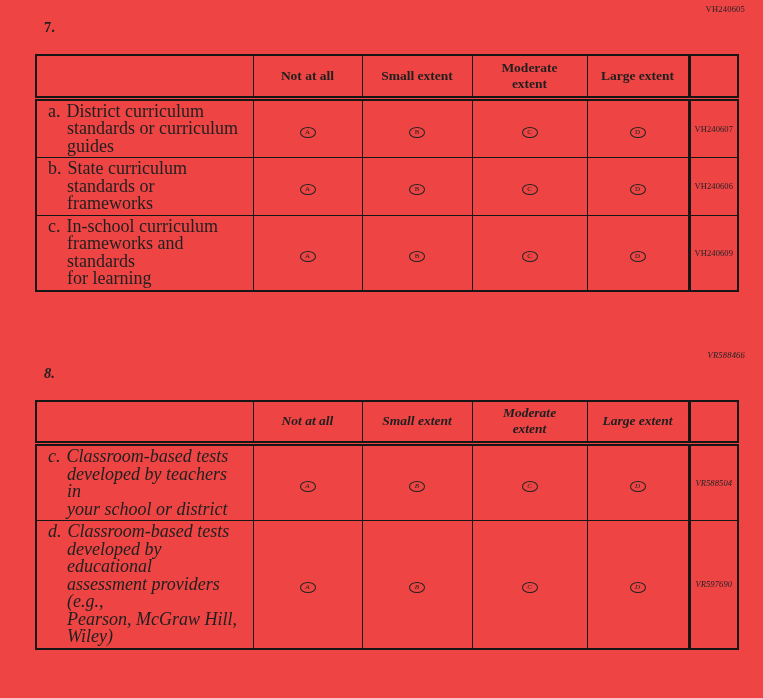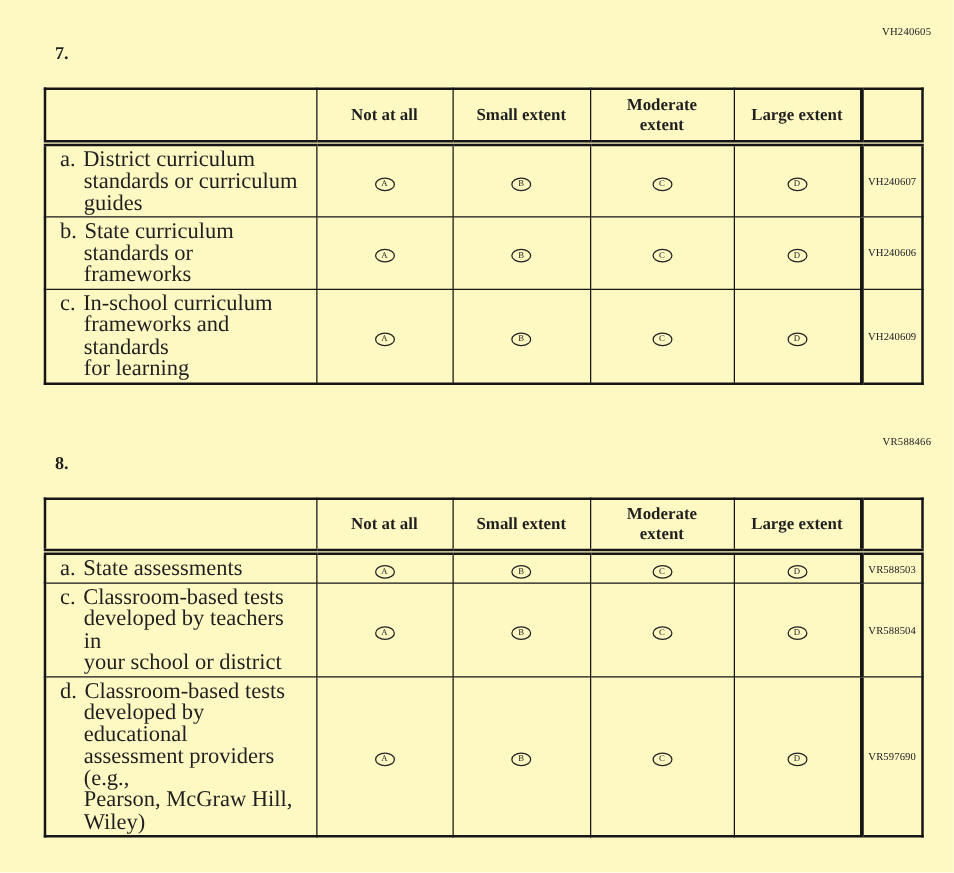--- a/index.html
+++ b/index.html
@@ -1,28 +1,28 @@
 <!DOCTYPE html>
 <html><head>
 <meta charset="utf-8">
 <style>
   * { margin: 0; padding: 0; box-sizing: border-box; }
   html, body { background: #ffffff; }
   .page {
     position: relative;
     width: 763px;
     height: 698px;
-    background: #fef9c3;
+    background: #ef4444;
     color: #1f1f1f;
     font-family: "Liberation Serif", "DejaVu Serif", serif;
-    padding-top: 20px;
+    padding-top: 4px;
     overflow: hidden;
   }
   .q-section { position: relative; }
-  .q-section.second { margin-top: 40px; }
+  .q-section.second { margin-top: 58px; font-style: italic; }
   .ref-code {
     text-align: right;
     margin-right: 18px;
     font-size: 8.5px;
     line-height: 11px;
     height: 11px;
     color: #222226;
     letter-spacing: 0.2px;
   }
   .question-line {
@@ -220,36 +220,20 @@
         <tr>
           <th></th>
           <th><span class="hdr-constrain">Not at all</span></th>
           <th><span class="hdr-constrain">Small extent</span></th>
           <th><span class="hdr-constrain">Moderate extent</span></th>
           <th><span class="hdr-constrain">Large extent</span></th>
           <th class="code-cell" style="border-left:3px solid #161616"></th>
         </tr>
       </thead>
       <tbody>
-        <tr class="rh22">
-          <td class="label-cell"><span class="row-letter">a.</span><span class="row-lbl">State assessments</span></td>
-          <td class="opt-cell"><span class="bubble">
-                <span>A</span>
-              </span></td>
-          <td class="opt-cell"><span class="bubble">
-                <span>B</span>
-              </span></td>
-          <td class="opt-cell"><span class="bubble">
-                <span>C</span>
-              </span></td>
-          <td class="opt-cell"><span class="bubble">
-                <span>D</span>
-              </span></td>
-          <td class="code-cell">VR588503</td>
-        </tr>
         <tr class="rh54">
           <td class="label-cell"><span class="row-letter">c.</span><span class="row-lbl">Classroom-based tests
 developed by teachers in
 your school or district</span></td>
           <td class="opt-cell"><span class="bubble">
                 <span>A</span>
               </span></td>
           <td class="opt-cell"><span class="bubble">
                 <span>B</span>
               </span></td>

